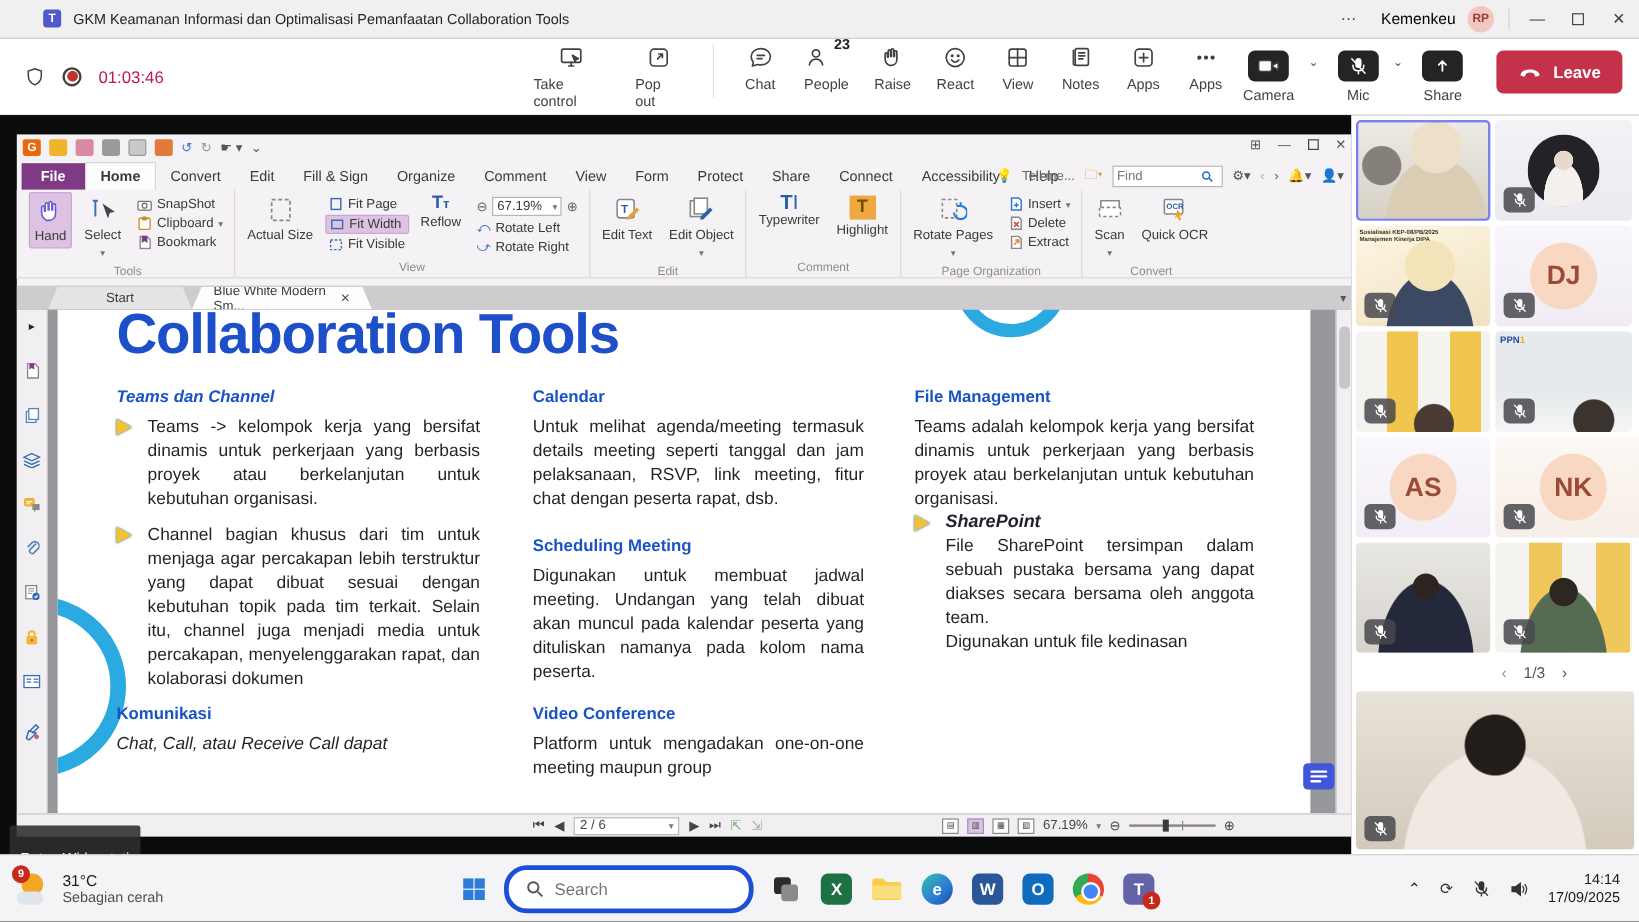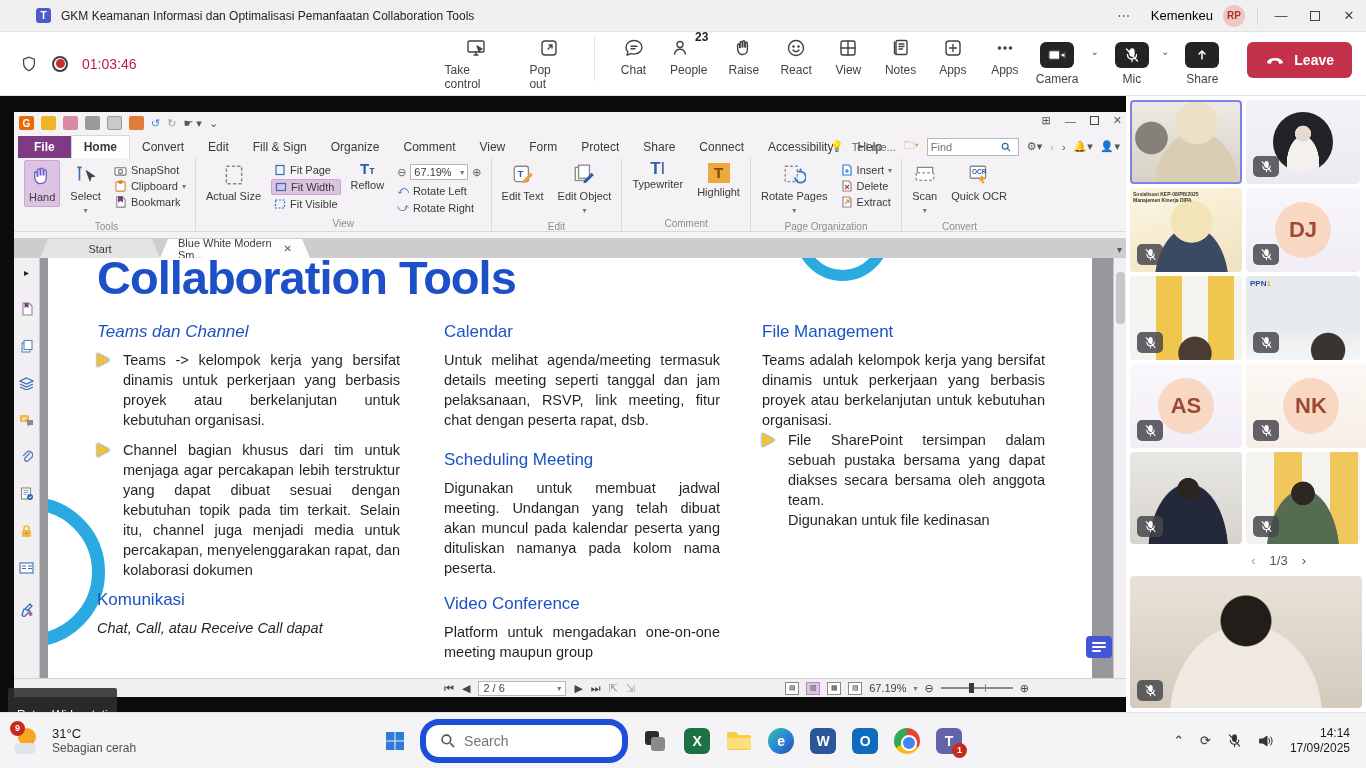--- a/index.html
+++ b/index.html
@@ -69,21 +69,21 @@
 #fsidebar{position:absolute;left:0;top:0;width:26px;height:420px;background:#f1eff1;border-right:1px solid #cac7ca;display:flex;flex-direction:column;align-items:center}
 .sic{width:16px;height:16px;margin-top:21px;display:flex;align-items:center;justify-content:center}
 #fscroll{position:absolute;right:0;top:0;width:13px;height:420px;background:#f1eff1;border-left:1px solid #cac7ca}
 #fthumb{position:absolute;left:2px;top:14px;width:9px;height:52px;background:#c9c6c9;border-radius:4px}
 #page{position:absolute;left:34px;top:0;width:1044px;height:420px;background:#fff;overflow:hidden}
 #doc-title{position:absolute;left:49px;top:-8px;font-size:47px;font-weight:800;color:#1d4fc8;letter-spacing:-1px}
 .arc{position:absolute;border-radius:50%;border:11px solid #2aaae0}
 #arc1{left:747px;top:-72px;width:95px;height:95px}
 #arc2{left:-93px;top:239px;width:150px;height:150px;border-width:13px}
 .dcol{position:absolute;top:0}
-.dhead{font-size:17px;font-weight:400;color:#1a53c4;margin-bottom:8px}
+.dhead{font-size:14px;font-weight:700;color:#1a53c4;margin-bottom:8px}
 .dpar{font-size:14.5px;line-height:20px;color:#1f2329;text-align:justify}
 .bullet{position:relative;padding-left:26px;margin-bottom:10px}
 .barrow{position:absolute;left:0;top:3px;width:0;height:0;border-left:13px solid #f2c235;border-top:7px solid transparent;border-bottom:7px solid transparent;filter:drop-shadow(0 0 1px #1a53c4)}
 .btitle{font-size:15px;font-weight:800;font-style:italic;color:#1f2329;margin-bottom:2px}
 .it{font-style:italic}
 
 #fstatus{position:absolute;left:0;bottom:0;width:1112px;height:19px;background:#f1eff1;border-top:1px solid #d4d0d4;display:flex;align-items:center;font-size:11px;color:#444}
 #nav-cluster{display:flex;align-items:center;gap:8px;margin-left:430px}
 #pagebox{width:88px;height:15px;border:1px solid #b9b5b9;background:#fff;display:flex;align-items:center;justify-content:space-between;padding:0 4px;font-size:11px}
 #zoom-cluster{display:flex;align-items:center;gap:7px;margin-left:150px}
@@ -123,21 +123,21 @@
 
 #taskbar{left:0;top:712px;width:1366px;height:56px;background:#f4f4f6;border-top:1px solid #e2e2e4;display:flex;align-items:center}
 #weather{display:flex;align-items:center;gap:8px;margin-left:14px;position:relative}
 #wicon{width:30px;height:30px;position:relative}
 #wsun{position:absolute;left:4px;top:2px;width:18px;height:18px;border-radius:50%;background:#f5a623}
 #wcloud{position:absolute;left:0;bottom:2px;width:22px;height:11px;border-radius:7px;background:#dfe5ea}
 #wbadge{position:absolute;left:-4px;top:-5px;width:15px;height:15px;border-radius:50%;background:#c42b1c;color:#fff;font-size:9px;font-weight:bold;display:flex;align-items:center;justify-content:center}
 #wtemp{font-size:13px;color:#1b1b1b}
 #wdesc{font-size:12px;color:#4f4f4f}
 #startbtn{margin-left:248px}
-#search-pill{margin-left:14px;width:208px;height:38px;background:#fff;border:6px solid #1d4ed8;border-radius:19px;display:flex;align-items:center;gap:9px;padding:16px 14px}
+#search-pill{margin-left:14px;width:208px;height:38px;background:#fff;border:4px solid #1d4ed8;border-radius:19px;display:flex;align-items:center;gap:9px;padding:16px 14px}
 #search-pill input{border:none;outline:none;font-size:14px;color:#555;width:140px;font-family:"Liberation Sans",sans-serif;background:transparent}
 #apps{display:flex;align-items:center;gap:16px;margin-left:14px}
 .app{width:26px;height:26px;border-radius:6px;display:flex;align-items:center;justify-content:center;color:#fff;font-size:14px;font-weight:bold;position:relative}
 #tv1{position:absolute;left:3px;top:3px;width:14px;height:14px;background:#2b2b2b;border-radius:3px}
 #tv2{position:absolute;right:3px;bottom:3px;width:14px;height:14px;background:#8a8a8a;border-radius:3px}
 #chrome-ic{border-radius:50%;background:conic-gradient(#e84335 0 33%,#f8bb15 33% 66%,#34a853 66% 100%);position:relative}
 #chrome-ic::after{content:"";position:absolute;left:7px;top:7px;width:12px;height:12px;border-radius:50%;background:#4285f4;border:2px solid #fff}
 #teams-badge{position:absolute;right:-5px;bottom:-4px;min-width:15px;height:15px;border-radius:8px;background:#c42b1c;color:#fff;font-size:9px;font-weight:bold;display:flex;align-items:center;justify-content:center;padding:0 3px}
 #tray{margin-left:auto;display:flex;align-items:center;gap:16px;margin-right:16px;color:#1b1b1b}
 #clock{text-align:right;font-size:12px;line-height:15px;color:#1b1b1b}
@@ -581,20 +581,21 @@
         <div class="dpar">Digunakan untuk membuat jadwal meeting. Undangan yang telah dibuat akan muncul pada kalendar peserta yang dituliskan namanya pada kolom nama peserta.</div>
         <div class="dhead" style="margin-top:16px">Video Conference</div>
         <div class="dpar">Platform untuk mengadakan one-on-one meeting maupun group</div>
       </div>
 
       <div class="dcol" style="left:714px;top:64px;width:283px">
         <div class="dhead">File Management</div>
         <div class="dpar">Teams adalah kelompok kerja yang bersifat dinamis untuk perkerjaan yang berbasis proyek atau berkelanjutan untuk kebutuhan organisasi.</div>
         <div class="bullet">
             <span class="barrow"></span>
+          <div class="btitle">SharePoint</div>
           <div class="dpar">File SharePoint tersimpan dalam sebuah pustaka bersama yang dapat diakses secara bersama oleh anggota team.</div>
           <div class="dpar">Digunakan untuk file kedinasan</div>
           </div>
       </div>
     </div>
 
     <div id="fsidebar">
       <div class="sic" style="margin-top:6px">
           <span style="color:#222;font-size:10px">▸</span>
         </div>

